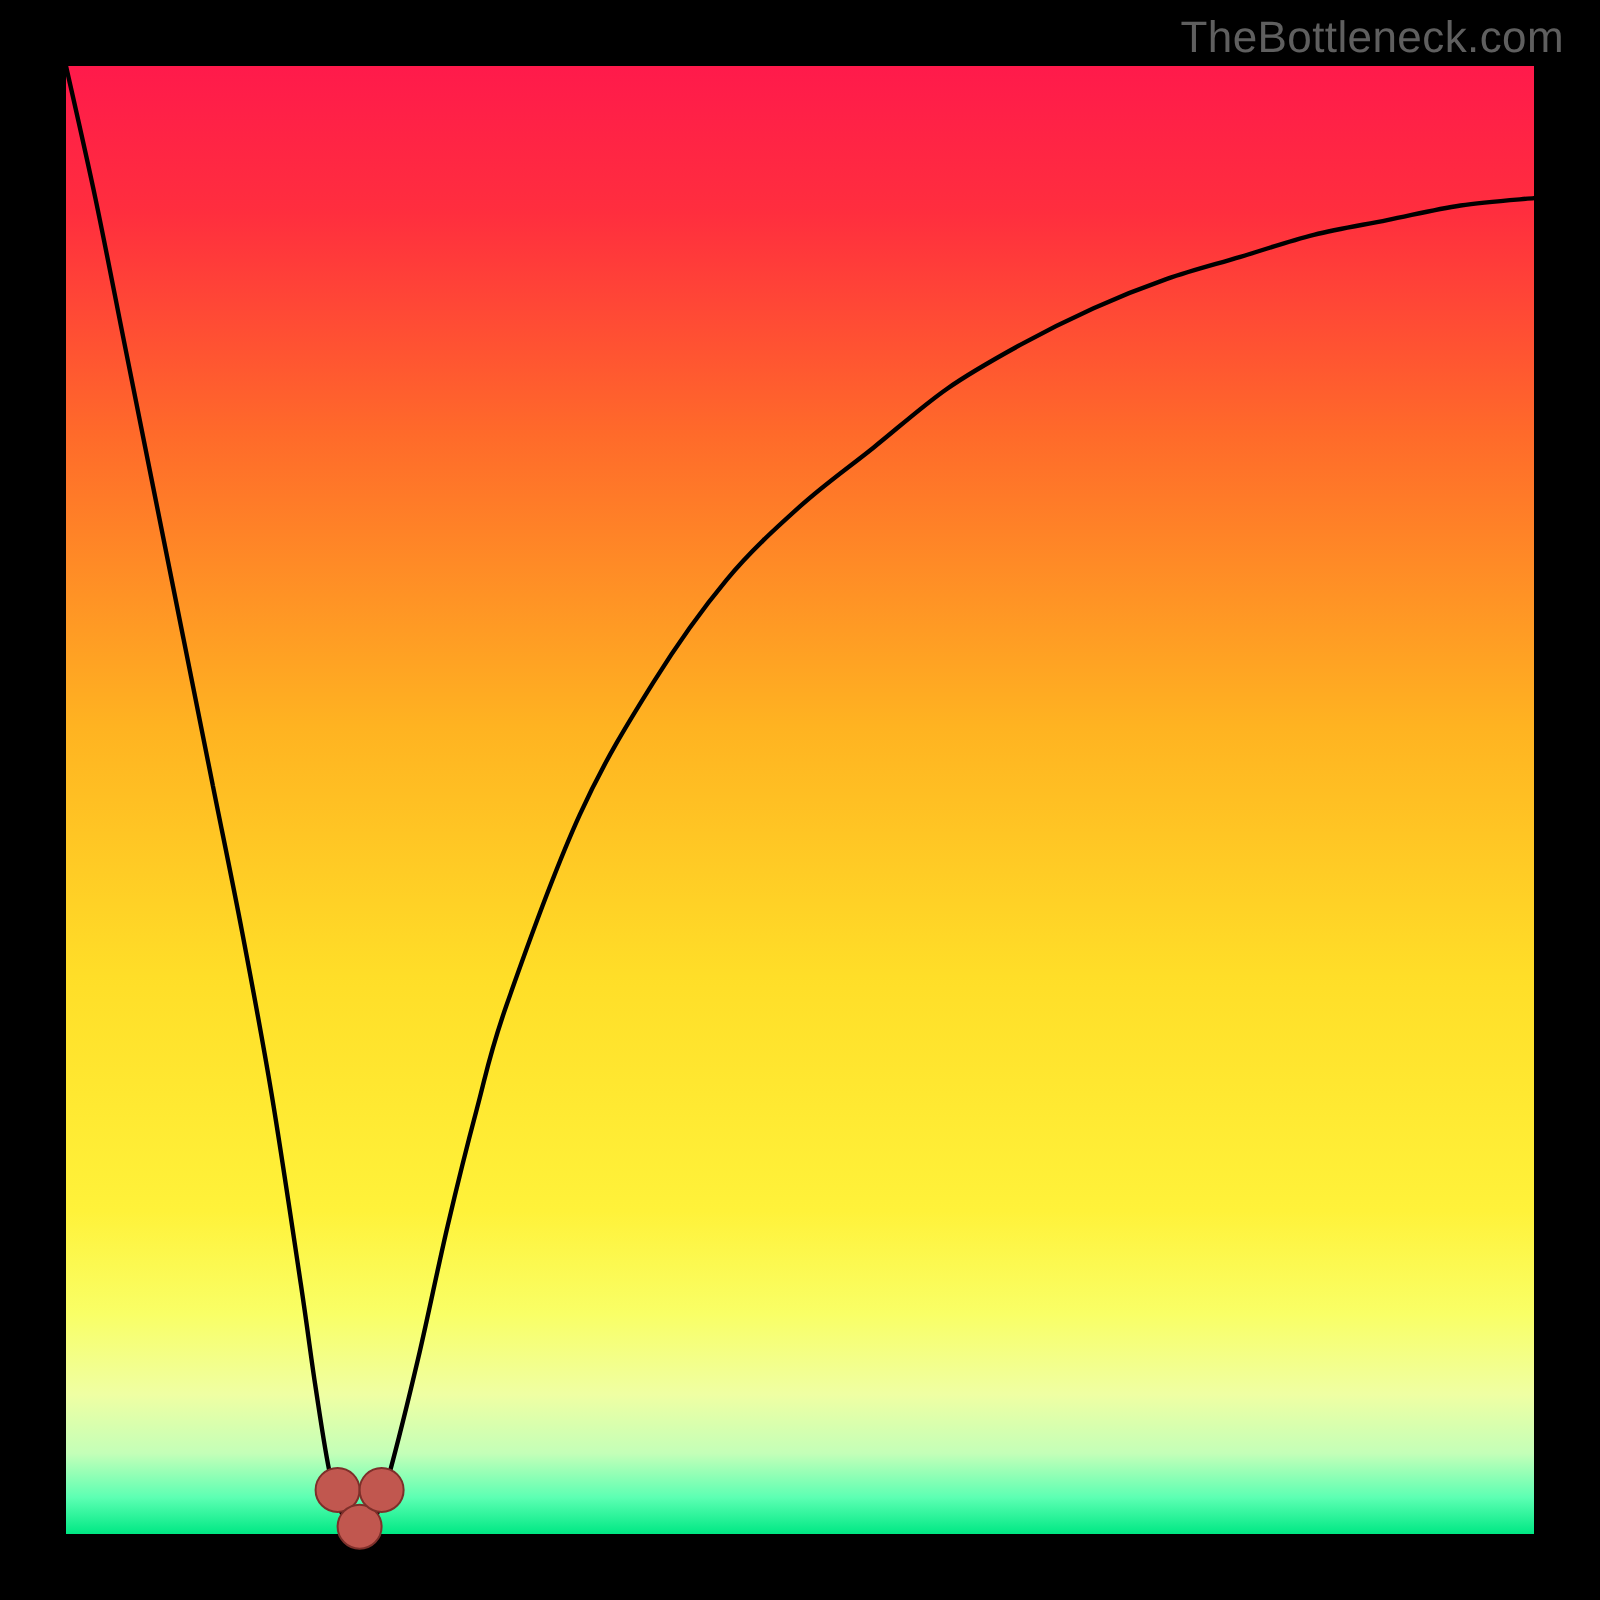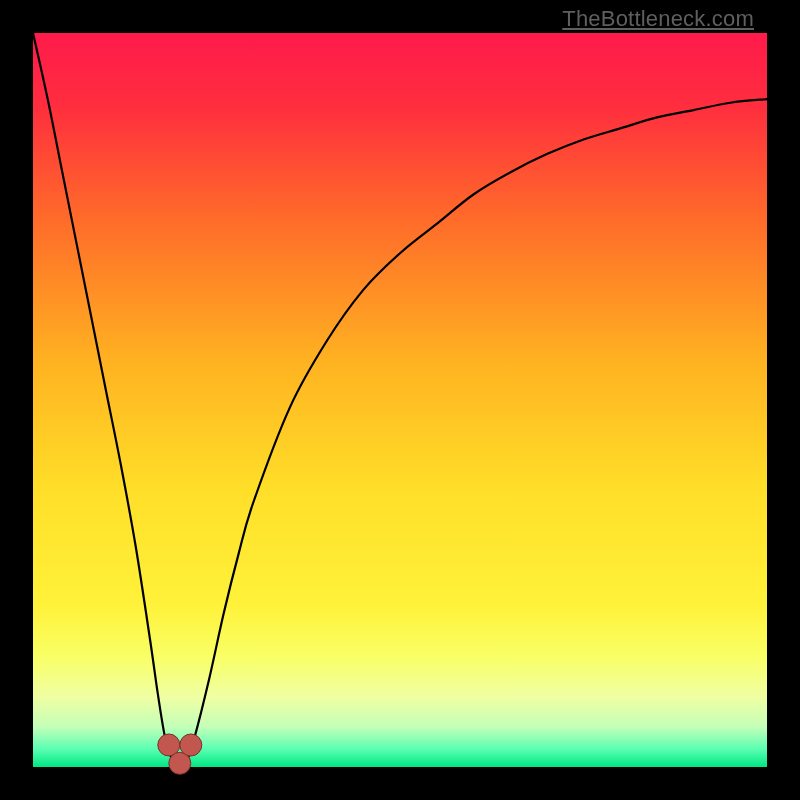--- a/index.html
+++ b/index.html
@@ -64,14 +64,14 @@
       </defs>
       <rect x="0" y="0" width="100%" height="100%" fill="url(#bg-grad)"></rect>
     </svg>
     <svg class="curve" id="curve-svg" preserveAspectRatio="none" viewBox="0 0 734 734">
         <path d="M 0 0 C 2.4466666666666668 11.009999999999991, 9.786666666666665 42.81666666666662, 14.68 66.05999999999995 C 19.573333333333334 89.30333333333327, 24.466666666666665 114.99333333333324, 29.36 139.45999999999992 C 34.25333333333333 163.9266666666666, 39.14666666666667 188.39333333333335, 44.04 212.86 C 48.93333333333333 237.32666666666668, 53.82666666666667 261.79333333333335, 58.72 286.26 C 63.61333333333333 310.72666666666663, 68.50666666666667 335.19333333333327, 73.4 359.65999999999997 C 78.29333333333334 384.12666666666667, 83.18666666666667 407.37, 88.08 433.06 C 92.97333333333333 458.75, 97.86666666666667 484.43999999999994, 102.76 513.8 C 107.65333333333334 543.16, 113.77 584.7533333333333, 117.44 609.22 C 121.11 633.6866666666667, 122.33333333333334 644.6966666666667, 124.78000000000002 660.6 C 127.22666666666669 676.5033333333333, 129.67333333333335 693.63, 132.12 704.64 C 134.56666666666666 715.65, 137.01333333333335 722.3783333333333, 139.46 726.66 C 141.90666666666667 730.9416666666666, 144.35333333333335 730.33, 146.8 730.33 C 149.24666666666667 730.33, 151.69333333333333 730.9416666666666, 154.14 726.66 C 156.58666666666664 722.3783333333333, 157.81 718.0966666666667, 161.48 704.64 C 165.14999999999998 691.1833333333333, 171.26666666666665 666.7166666666666, 176.16 645.92 C 181.05333333333334 625.1233333333333, 185.94666666666666 600.6566666666666, 190.84 579.86 C 195.73333333333335 559.0633333333334, 200.62666666666667 539.49, 205.52 521.14 C 210.41333333333336 502.78999999999996, 211.63666666666666 494.22666666666663, 220.2 469.76 C 228.76333333333332 445.29333333333335, 244.66666666666663 401.25333333333333, 256.9 374.34000000000003 C 269.1333333333333 347.42666666666673, 281.3666666666667 327.85333333333335, 293.6 308.28000000000003 C 305.83333333333337 288.7066666666667, 318.06666666666666 271.58, 330.3 256.9 C 342.53333333333336 242.21999999999997, 354.76666666666665 231.21000000000004, 367 220.20000000000005 C 379.23333333333335 209.19000000000005, 391.4666666666667 200.6266666666667, 403.70000000000005 190.84000000000003 C 415.9333333333334 181.05333333333337, 428.16666666666663 170.04333333333338, 440.4 161.48000000000002 C 452.6333333333333 152.91666666666666, 464.8666666666667 146.18833333333325, 477.1 139.45999999999992 C 489.33333333333337 132.7316666666666, 501.5666666666666 126.615, 513.8 121.11000000000001 C 526.0333333333333 115.60500000000003, 538.2666666666667 110.71166666666674, 550.5 106.43000000000006 C 562.7333333333333 102.14833333333338, 574.9666666666667 99.08999999999997, 587.2 95.41999999999996 C 599.4333333333334 91.74999999999994, 611.6666666666666 87.4683333333333, 623.9 84.40999999999997 C 636.1333333333333 81.35166666666663, 648.3666666666667 79.5166666666666, 660.6 77.06999999999994 C 672.8333333333334 74.62333333333328, 685.0666666666666 71.56500000000001, 697.3 69.73000000000002 C 709.5333333333333 67.89500000000002, 727.8833333333333 66.67166666666662, 734 66.05999999999995" fill="none" stroke="#000000" stroke-width="2.2" stroke-linecap="round"></path>
         <circle cx="135.79" cy="711.98" r="11" fill="#c1574f" stroke="#7d2f2a" stroke-width="1"></circle>
         <circle cx="146.8" cy="730.33" r="11" fill="#c1574f" stroke="#7d2f2a" stroke-width="1"></circle>
         <circle cx="157.81" cy="711.98" r="11" fill="#c1574f" stroke="#7d2f2a" stroke-width="1"></circle>
       </svg>
   </div>
-  <div class="watermark" id="watermark" style="right: 46px; top: 6px; text-decoration: underline;">TheBottleneck.com</div>
+  <div class="watermark" id="watermark" style="right: 18px; top: 6px;">TheBottleneck.com</div>
 </div>
 
 </body></html>

